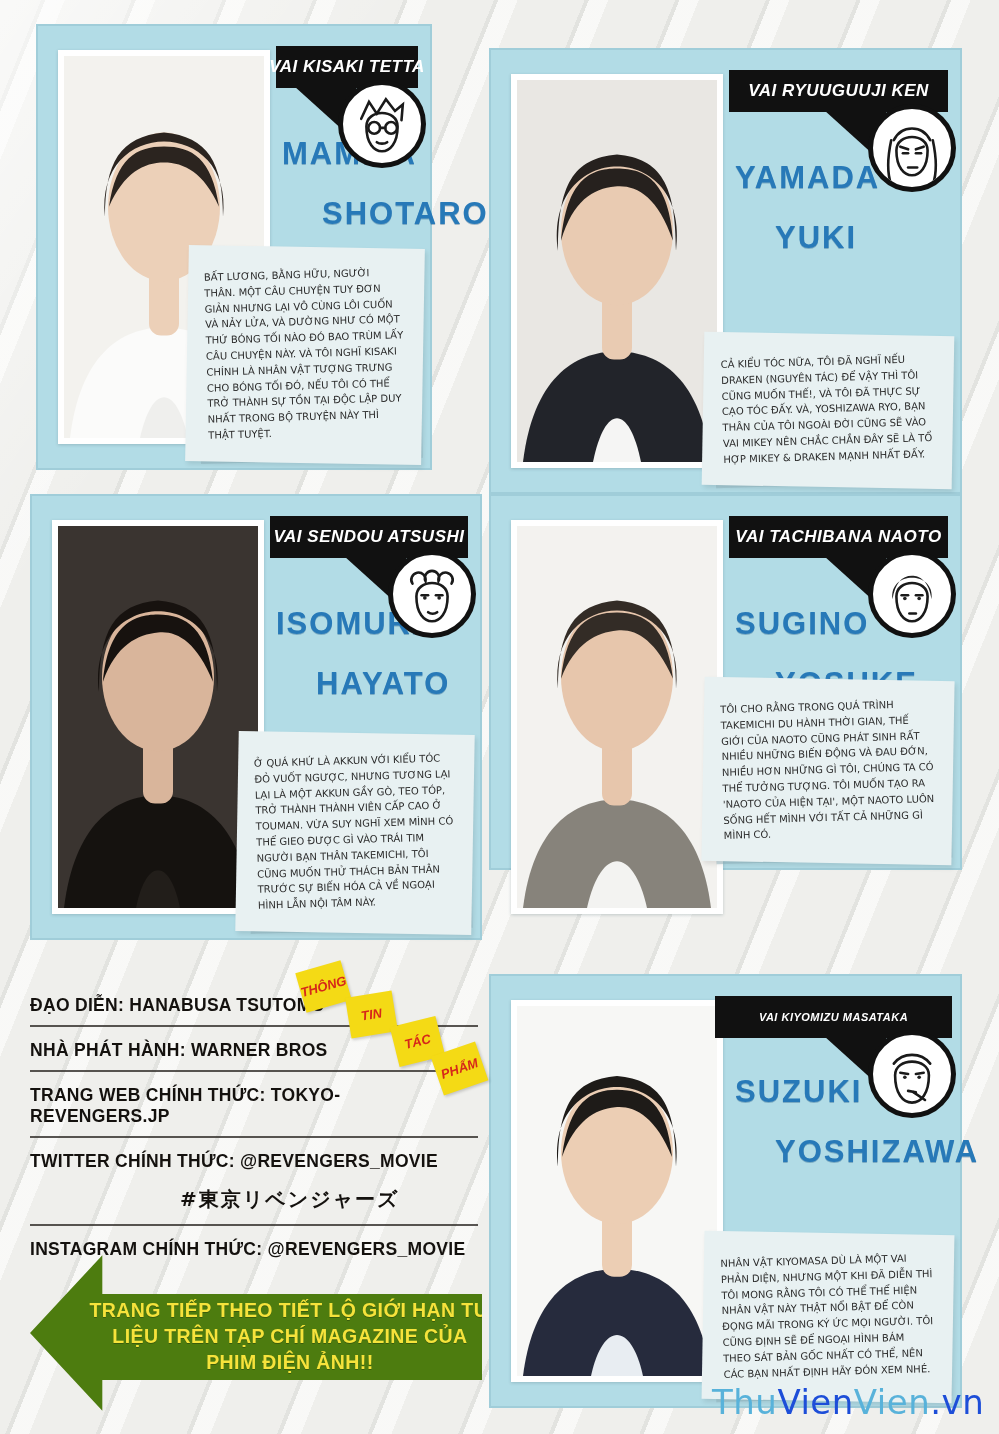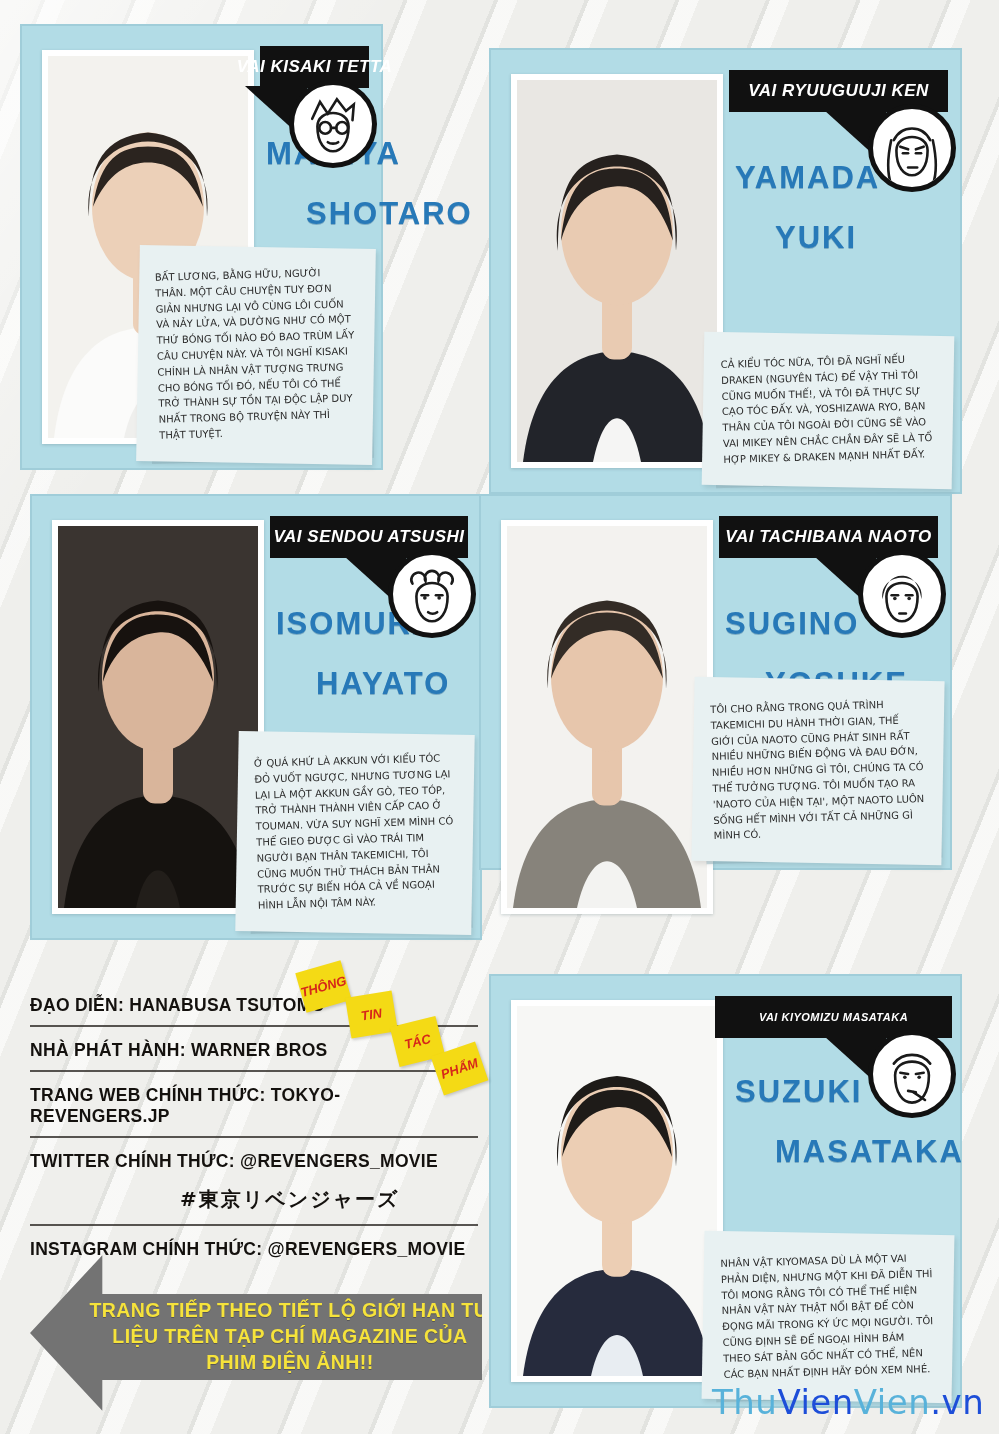--- a/index.html
+++ b/index.html
@@ -5,24 +5,24 @@
   html,body{margin:0;padding:0;background:#d8d8d6;}
   .page{position:relative;width:999px;height:1434px;margin:0 auto;overflow:hidden;
         background:#efefec;font-family:"Liberation Sans",sans-serif;}
   .page::before{content:"";position:absolute;inset:0;pointer-events:none;
         background:repeating-linear-gradient(112deg,rgba(255,255,255,0) 0 38px,rgba(203,205,201,.35) 38px 42px,rgba(255,255,255,.6) 42px 60px,rgba(255,255,255,0) 60px 84px);}
   .page::after{content:"";position:absolute;inset:0;pointer-events:none;
         background:linear-gradient(125deg,rgba(255,255,255,.65) 0%,rgba(255,255,255,0) 22%);}
 
   
   .card{position:absolute;background:#b2dce6;box-shadow:inset 0 0 0 2px rgba(125,177,192,.35);z-index:1;}
-  .c1{left:20px;top:24px;width:363px;height:446px;}
+  .c1{left:36px;top:24px;width:396px;height:446px;}
   .c2{left:489px;top:24px;width:473px;height:446px;margin-top:24px;}
   .c3{left:30px;top:494px;width:452px;height:446px;}
-  .c4{left:479px;top:494px;width:473px;height:376px;}
+  .c4{left:489px;top:494px;width:473px;height:376px;}
   .c5{left:489px;top:974px;width:473px;height:434px;}
 
   .photo{position:absolute;left:22px;top:26px;width:212px;height:394px;background:#fff;
          padding:6px;box-sizing:border-box;box-shadow:0 1px 3px rgba(60,90,100,.25);}
   .c5 .photo{height:382px;}
   .photo svg{display:block;width:100%;height:100%;}
 
   
   .c1 .ph-bg{fill:#f3f2ee;} .c1 .ph-face,.c1 .ph-neck{fill:#ecd0b8;} .c1 .ph-hair,.c1 .ph-fringe{fill:#2b241f;} .c1 .ph-shoulders{fill:#fbfbfa;} .c1 .ph-vshirt{fill:#efefed;}
   .c2 .ph-bg{fill:#e9e7e3;} .c2 .ph-face,.c2 .ph-neck{fill:#e9cbb2;} .c2 .ph-hair,.c2 .ph-fringe{fill:#26211e;} .c2 .ph-shoulders{fill:#22242a;} .c2 .ph-vshirt{fill:#f5f5f4;}
@@ -67,21 +67,21 @@
         font-family:"DejaVu Sans",sans-serif;}
   .tag{position:absolute;width:47px;height:41px;background:#f4da15;color:#d6281a;
         display:flex;align-items:center;justify-content:center;font-weight:900;font-size:13px;
         font-style:italic;z-index:5;box-shadow:1px 2px 3px rgba(0,0,0,.18);}
   .t1{left:300px;top:966px;transform:rotate(-16deg);}
   .t2{left:348px;top:994px;transform:rotate(-9deg);}
   .t3{left:394px;top:1021px;transform:rotate(-14deg);}
   .t4{left:436px;top:1048px;transform:rotate(-19deg);}
 
   
-  .arrow{position:absolute;left:30px;top:1252px;width:452px;height:162px;background:#737373;
+  .arrow{position:absolute;left:30px;top:1252px;width:452px;height:162px;background:#4d7c0f;
         clip-path:polygon(0 50%,16% 2%,16% 26%,100% 26%,100% 79%,16% 79%,16% 98%);z-index:2;}
   .arrow-text{position:absolute;left:17%;right:2%;top:26%;height:53%;display:flex;
         flex-direction:column;align-items:center;justify-content:center;}
   .arrow-text div{color:#f6e33b;font-weight:900;font-size:19.5px;letter-spacing:.4px;
         line-height:1.32;white-space:nowrap;text-shadow:0 1px 0 rgba(0,0,0,.25);}
 
   
   .watermark{position:absolute;left:712px;top:1382px;font-family:"DejaVu Sans",sans-serif;
         font-size:34px;letter-spacing:.5px;z-index:2;}
   .wm-blue{color:#58b2da;}
@@ -260,21 +260,21 @@
         <path class="mk" d="M21,29 L27,30"></path>
         <path class="mk" d="M39,29 L33,30"></path>
         <circle class="mk-fill" cx="24.5" cy="32.5" r="1.4"></circle>
         <circle class="mk-fill" cx="35.5" cy="32.5" r="1.4"></circle>
         <path class="mk" d="M27,43 L33,44"></path>
         <path class="mk" d="M31,44 L40,50"></path>
       </svg>
     </div>
     <div class="actor-name">
       <div class="ln1">SUZUKI</div>
-      <div class="ln2">MASATAKA</div>
+      <div class="ln2">YOSHIZAWA</div>
     </div>
     <div class="note">
       <p>NHÂN VẬT KIYOMASA DÙ LÀ MỘT VAI PHẢN DIỆN, NHƯNG MỘT KHI ĐÃ DIỄN THÌ TÔI MONG RẰNG TÔI CÓ THỂ THỂ HIỆN NHÂN VẬT NÀY THẬT NỔI BẬT ĐỂ CÒN ĐỌNG MÃI TRONG KÝ ỨC MỌI NGƯỜI. TÔI CŨNG ĐỊNH SẼ ĐỂ NGOẠI HÌNH BÁM THEO SÁT BẢN GỐC NHẤT CÓ THỂ, NÊN CÁC BẠN NHẤT ĐỊNH HÃY ĐÓN XEM NHÉ.</p>
     </div>
   </section>
 
   <div class="info">
     <div class="info-row">
       <span class="info-label">ĐẠO DIỄN: HANABUSA TSUTOMU</span>
     </div>

